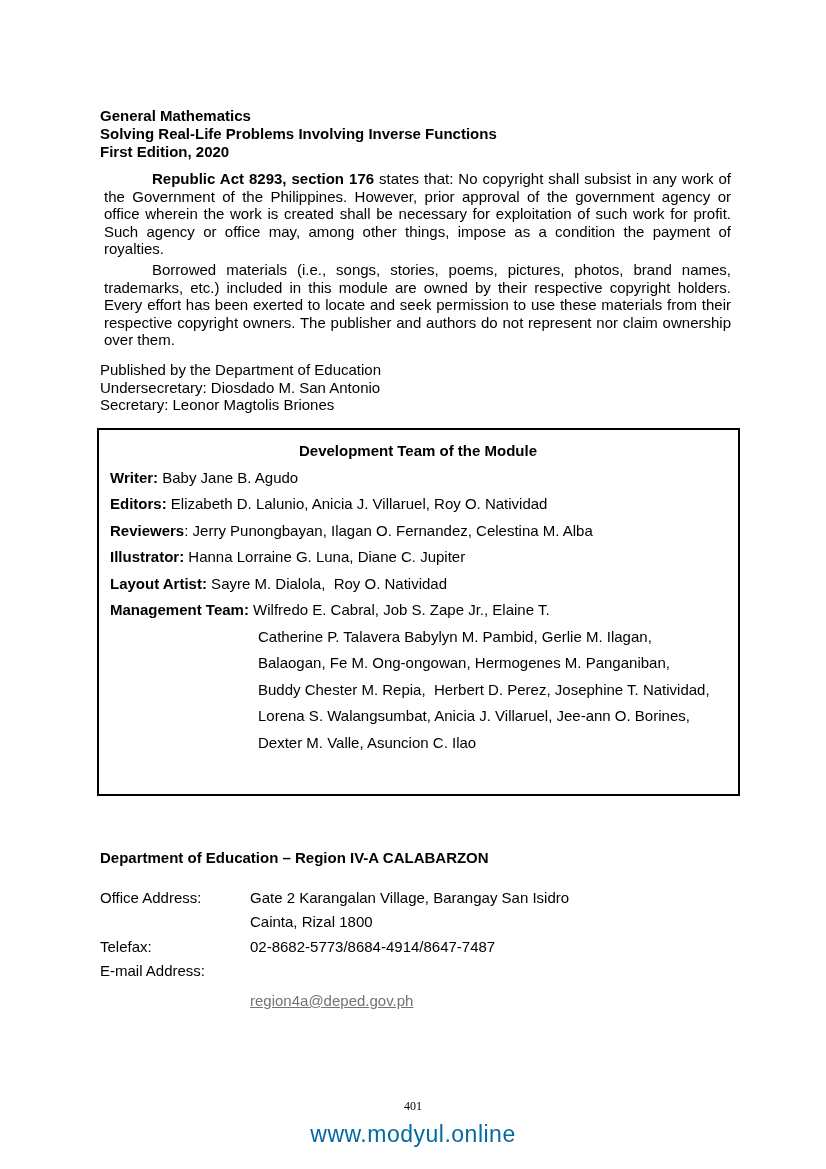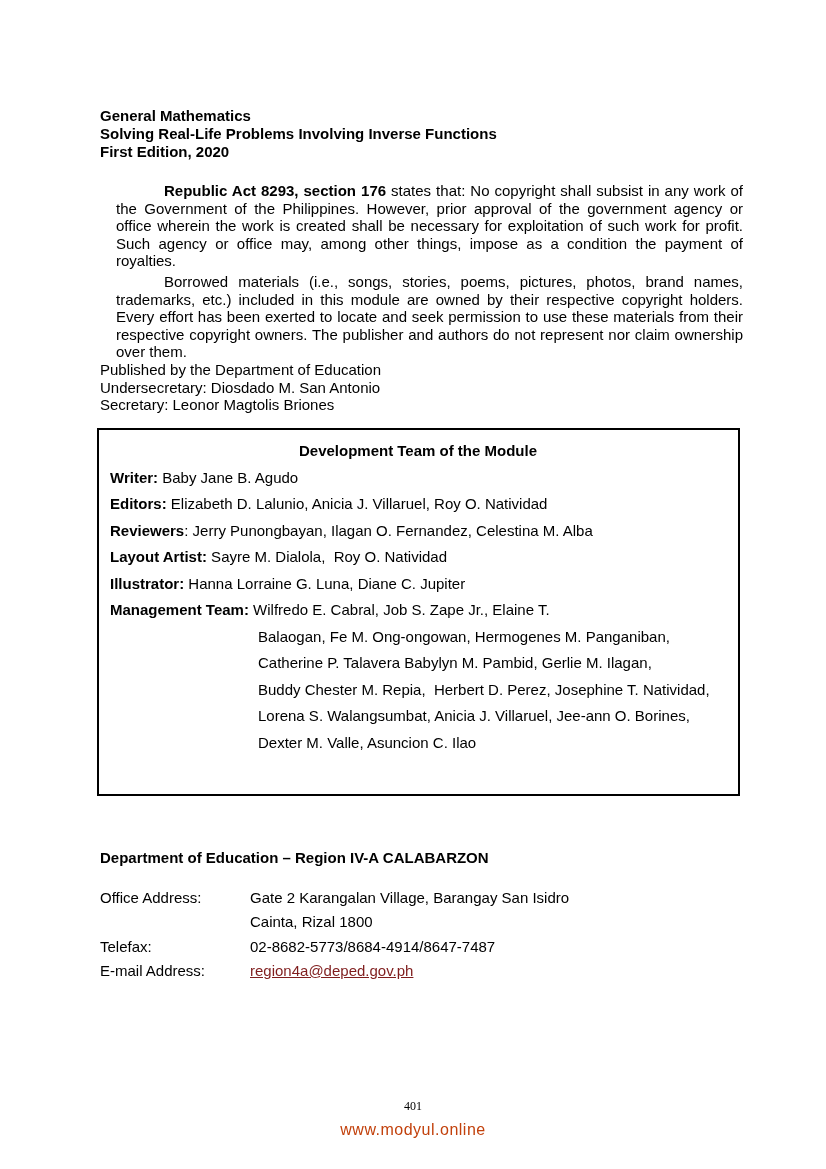--- a/index.html
+++ b/index.html
@@ -21,21 +21,21 @@
 
   
   .header-block {
     left: 100px; top: 107px; width: 627px;
     font-weight: bold; line-height: 18px;
   }
 
   
   .para {
     left: 100px; width: 627px;
-    margin: 16px;
+    margin: 4px;
     text-align: justify;
     text-indent: 48px;
     line-height: 17.5px;
   }
   .para-1 { top: 166px; }
   .para-2 { top: 257px; }
 
   .publisher-block {
     left: 100px; top: 361px; width: 627px;
     line-height: 17.5px;
@@ -67,37 +67,38 @@
   .office-block {
     left: 100px; top: 886px; width: 640px;
     line-height: 24.3px;
   }
   .office-row { display: flex; }
   .office-label {
     width: 150px; flex: 0 0 150px;
   }
   .office-value { white-space: pre-wrap; }
   .email-link {
-    color: #7f1d1d;
+    color: #737373;
     text-decoration: underline;
+    margin-top: 30px;
   }
 
   
   .page-number {
     left: 0; top: 1099px; width: 826px;
     text-align: center;
     font-family: "Liberation Serif", serif;
     font-size: 12px;
   }
   .watermark {
     left: 0; top: 1121px; width: 826px;
     text-align: center;
-    font-size: 16px;
+    font-size: 23px;
     letter-spacing: 0.5px;
-    color: #c2410c;
+    color: #0369a1;
   }
 </style>
 </head>
 <body>
 
 <div class="page">
 
   <div class="abs header-block">
     <div>General Mathematics</div>
     <div>Solving Real-Life Problems Involving Inverse Functions</div>
@@ -113,26 +114,26 @@
     <div>Undersecretary: Diosdado M. San Antonio</div>
     <div>Secretary: Leonor Magtolis Briones</div>
   </div>
 
   <div class="abs team-box">
     <div class="team-title">Development Team of the Module</div>
 
     <div class="team-row"><b>Writer:</b><span> Baby Jane B. Agudo</span></div>
     <div class="team-row"><b>Editors:</b><span> Elizabeth D. Lalunio, Anicia J. Villaruel, Roy O. Natividad</span></div>
     <div class="team-row"><b>Reviewers</b><span>: Jerry Punongbayan, Ilagan O. Fernandez, Celestina M. Alba</span></div>
+    <div class="team-row"><b>Illustrator:</b><span> Hanna Lorraine G. Luna, Diane C. Jupiter</span></div>
     <div class="team-row"><b>Layout Artist:</b><span> Sayre M. Dialola,  Roy O. Natividad</span></div>
-    <div class="team-row"><b>Illustrator:</b><span> Hanna Lorraine G. Luna, Diane C. Jupiter</span></div>
 
     <div class="mgmt-first"><b>Management Team:</b><span> Wilfredo E. Cabral, Job S. Zape Jr., Elaine T.</span></div>
+    <div class="mgmt-cont">Catherine P. Talavera Babylyn M. Pambid, Gerlie M. Ilagan,</div>
     <div class="mgmt-cont">Balaogan, Fe M. Ong-ongowan, Hermogenes M. Panganiban,</div>
-    <div class="mgmt-cont">Catherine P. Talavera Babylyn M. Pambid, Gerlie M. Ilagan,</div>
     <div class="mgmt-cont">Buddy Chester M. Repia,  Herbert D. Perez, Josephine T. Natividad,</div>
     <div class="mgmt-cont">Lorena S. Walangsumbat, Anicia J. Villaruel, Jee-ann O. Borines,</div>
     <div class="mgmt-cont">Dexter M. Valle, Asuncion C. Ilao</div>
   </div>
 
   <div class="abs office-heading">Department of Education – Region IV-A CALABARZON</div>
 
   <div class="abs office-block">
     <div class="office-row">
       <span class="office-label">Office Address:</span>

